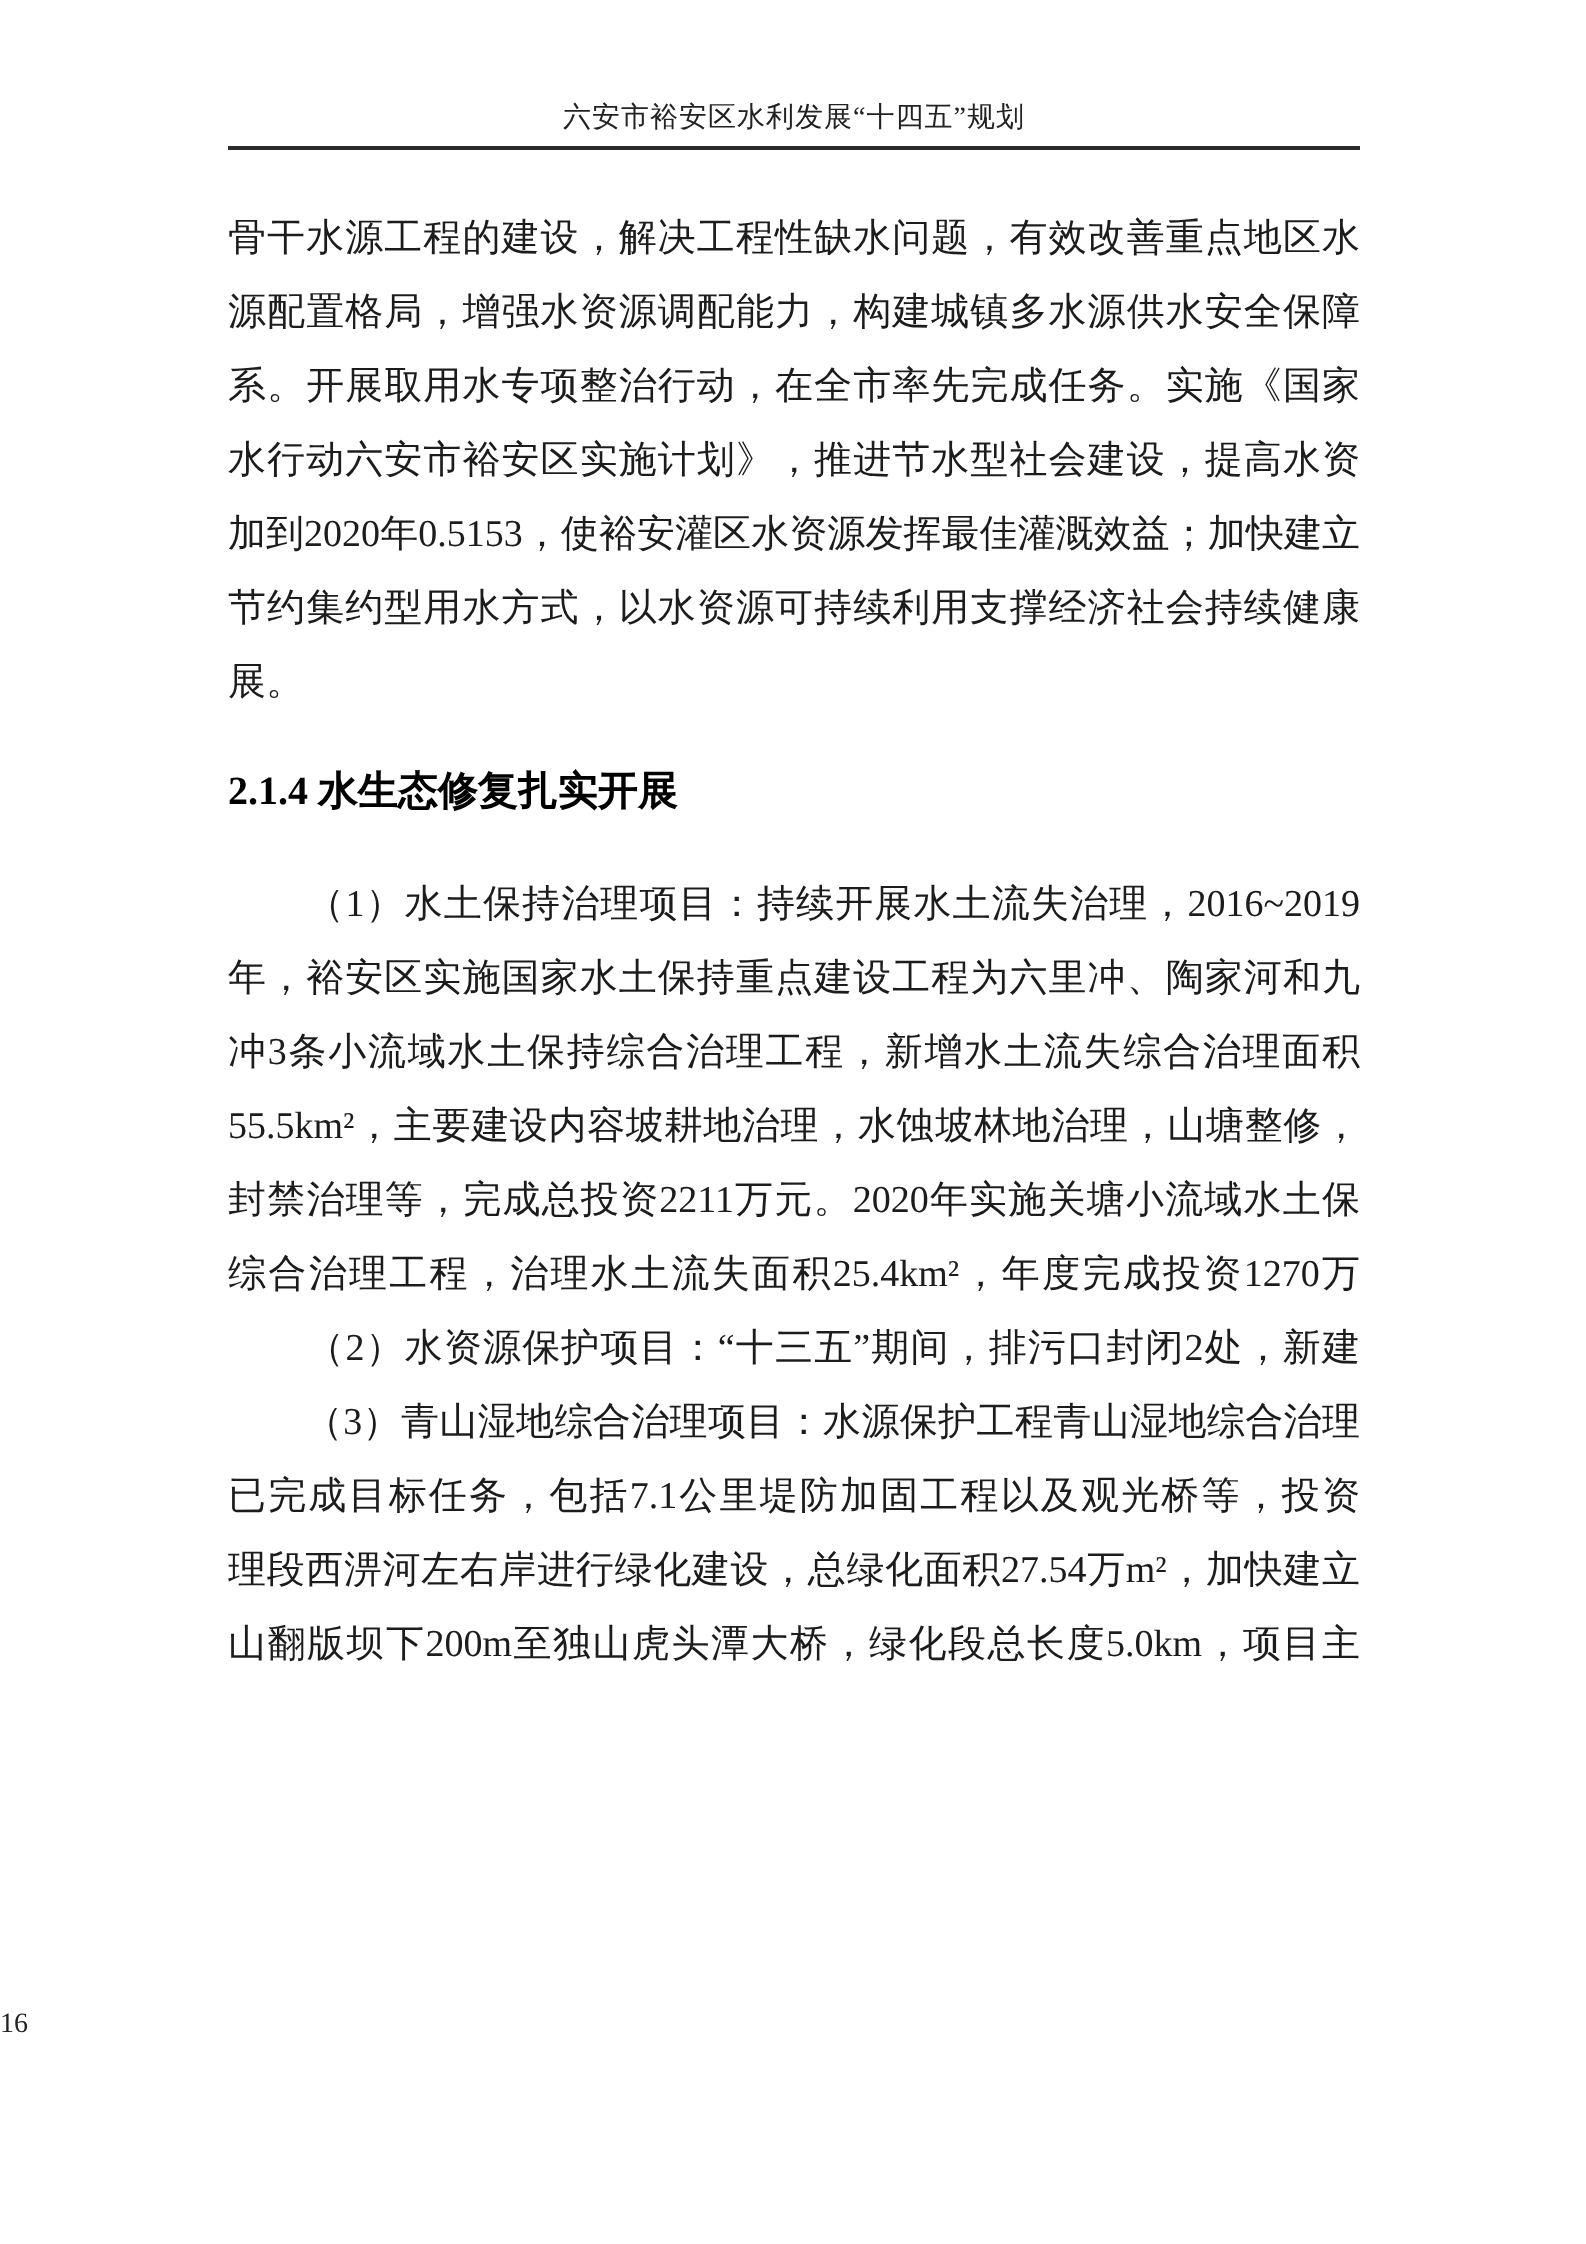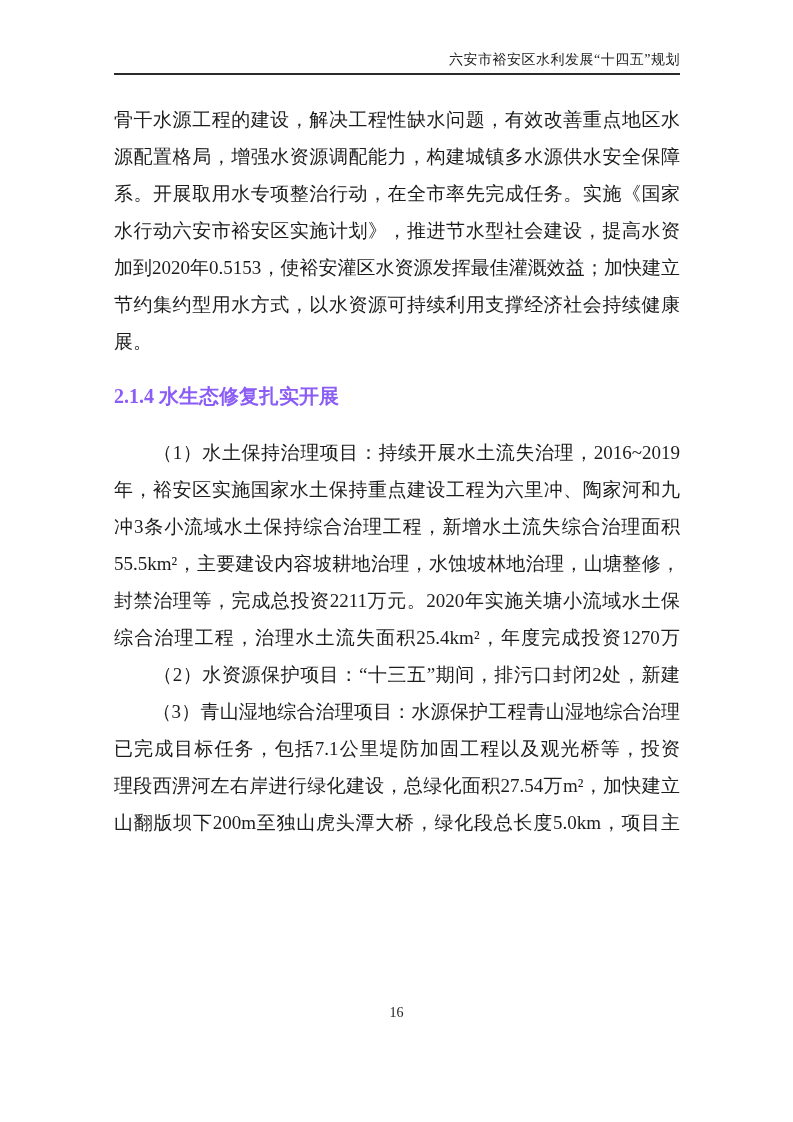--- a/index.html
+++ b/index.html
@@ -16,21 +16,21 @@
     font-family: "Liberation Serif", "DejaVu Serif", serif;
     color: #1c1c1c;
   }
   
   .page-header {
     position: absolute;
     top: 50px;
     left: 114px;
     width: 566px;
     height: 23px;
-    text-align: right;
+    text-align: center;
     font-size: 14px;
     line-height: 20px;
     letter-spacing: 0.5px;
     border-bottom: 2px solid #2b2b2b;
     color: #222222;
   }
   
   .doc-body {
     position: absolute;
     top: 101px;
@@ -51,30 +51,29 @@
     text-align: left;
     text-align-last: left;
   }
   .section-heading {
     font-size: 20px;
     font-weight: bold;
     line-height: 38px;
     height: 38px;
     margin-top: 17px;
     margin-bottom: 19px;
-    color: #8b5cf6;
+    color: #000000;
     text-align: left;
   }
   
   .page-footer {
     position: absolute;
     top: 1003px;
     left: 0;
     width: 100%;
-    text-align: center;
     font-size: 14px;
     line-height: 20px;
     color: #222222;
   }
 </style>
 </head>
 <body>
 
 <div class="page">
 

